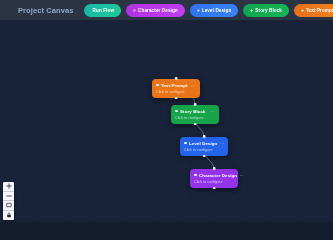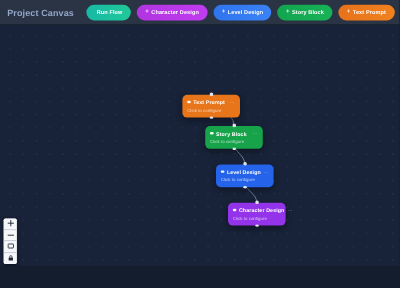--- a/index.html
+++ b/index.html
@@ -11,21 +11,21 @@
   }
 
   #app { position:relative; width:333px; height:222px; overflow:hidden; }
 
   
   #header {
     position:absolute; top:0; left:0; width:333px; height:21px;
     background:#2a3444;
     border-bottom:1px solid #1b2433;
     display:flex; align-items:center;
-    padding:0 6px;
+    padding:0 18px;
     z-index:20;
   }
   #title {
     font-size:7.5px; font-weight:bold; color:#93a6c8;
     letter-spacing:.1px; white-space:nowrap;
     margin-right:10px;
   }
   #toolbar { display:flex; align-items:center; gap:5px; }
   .tbtn {
     height:13px; border-radius:7px;

